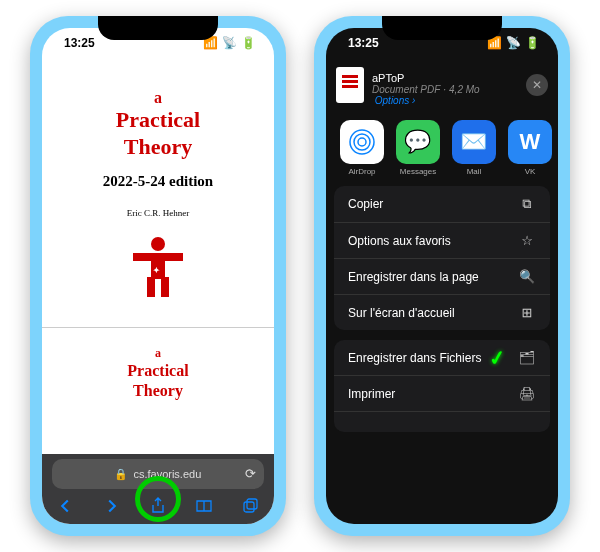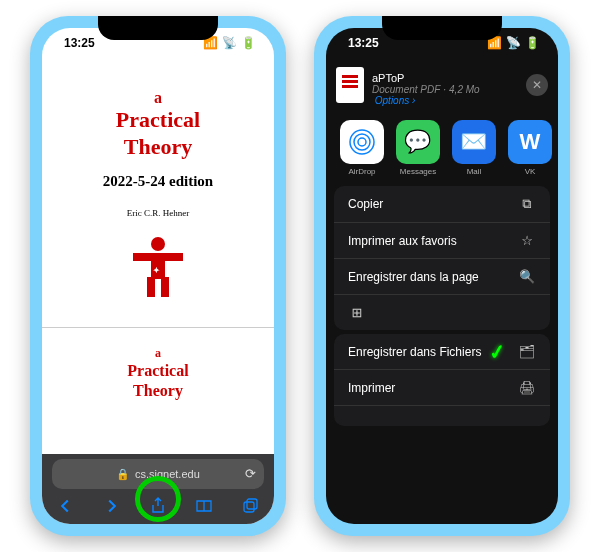--- a/index.html
+++ b/index.html
@@ -181,21 +181,21 @@
   .ic.msg{background:#34c759;}
   .ic.mail{background:#1f6feb;}
   .ic.vk{background:#2787f5;font-weight:bold;}
 
   .actions {
     background:#1c1c1e;
     border-radius:10px;
     margin:0 8px;
     overflow:hidden;
   }
-  .actions + .actions { margin-top:4px; }
+  .actions + .actions { margin-top:10px; }
   .row {
     display:flex;
     align-items:center;
     justify-content:space-between;
     padding:10px 14px;
     font-size:12px;
     color:#fff;
     border-top:1px solid #333;
     position:relative;
   }
@@ -245,21 +245,21 @@
       <div class="page2">
         <div class="t-a">a</div>
         <div class="t-line">Practical</div>
         <div class="t-line">Theory</div>
       </div>
     </div>
 
     <div class="safari-bottom">
       <div class="addr">
         <span>🔒</span>
-        <span>cs.signet.edu</span>
+        <span>cs.favoris.edu</span>
         <span class="reload">⟳</span>
       </div>
       <div class="toolbar">
         <span class="tbtn">
           <svg width="14" height="14" viewBox="0 0 10 10">
               <path d="M7 1 L3 5 L7 9" stroke="#0a84ff" stroke-width="1.5" fill="none"></path>
             </svg>
         </span>
         <span class="tbtn">
           <svg width="14" height="14" viewBox="0 0 10 10">
@@ -336,28 +336,29 @@
         <div class="lbl">VK</div>
       </div>
     </div>
 
     <div class="actions" id="g1">
         <div class="row">
           <span>Copier</span>
           <span class="ricon">⧉</span>
         </div>
         <div class="row">
-          <span>Imprimer aux favoris</span>
+          <span>Options aux favoris</span>
           <span class="ricon">☆</span>
         </div>
         <div class="row">
           <span>Enregistrer dans la page</span>
           <span class="ricon">🔍</span>
         </div>
         <div class="row">
+          <span>Sur l'écran d'accueil</span>
           <span class="ricon">⊞</span>
         </div>
       </div>
     <div class="actions" id="g2">
         <div class="row">
           <span>Enregistrer dans Fichiers</span>
           <span class="check">✓</span>
           <span class="ricon">🗂</span>
         </div>
         <div class="row">

